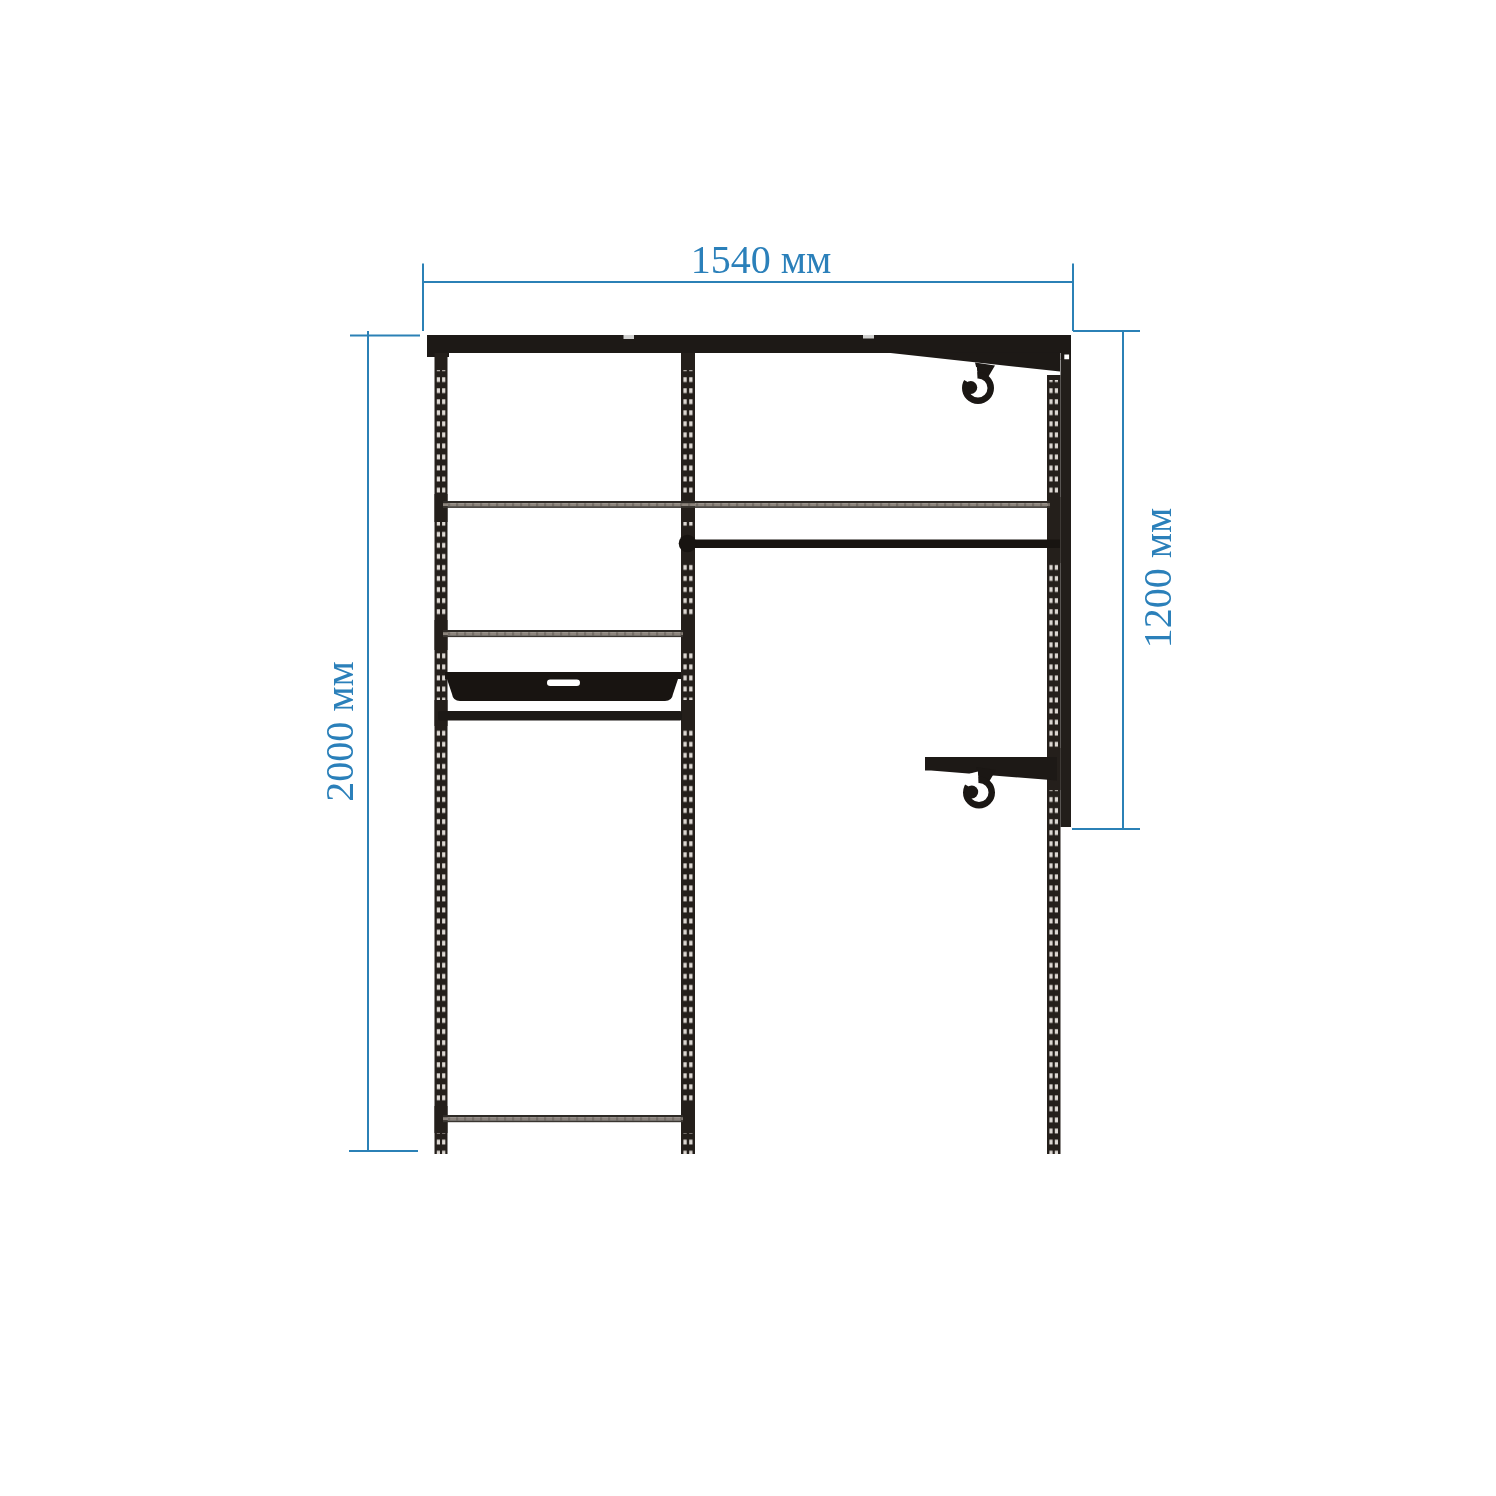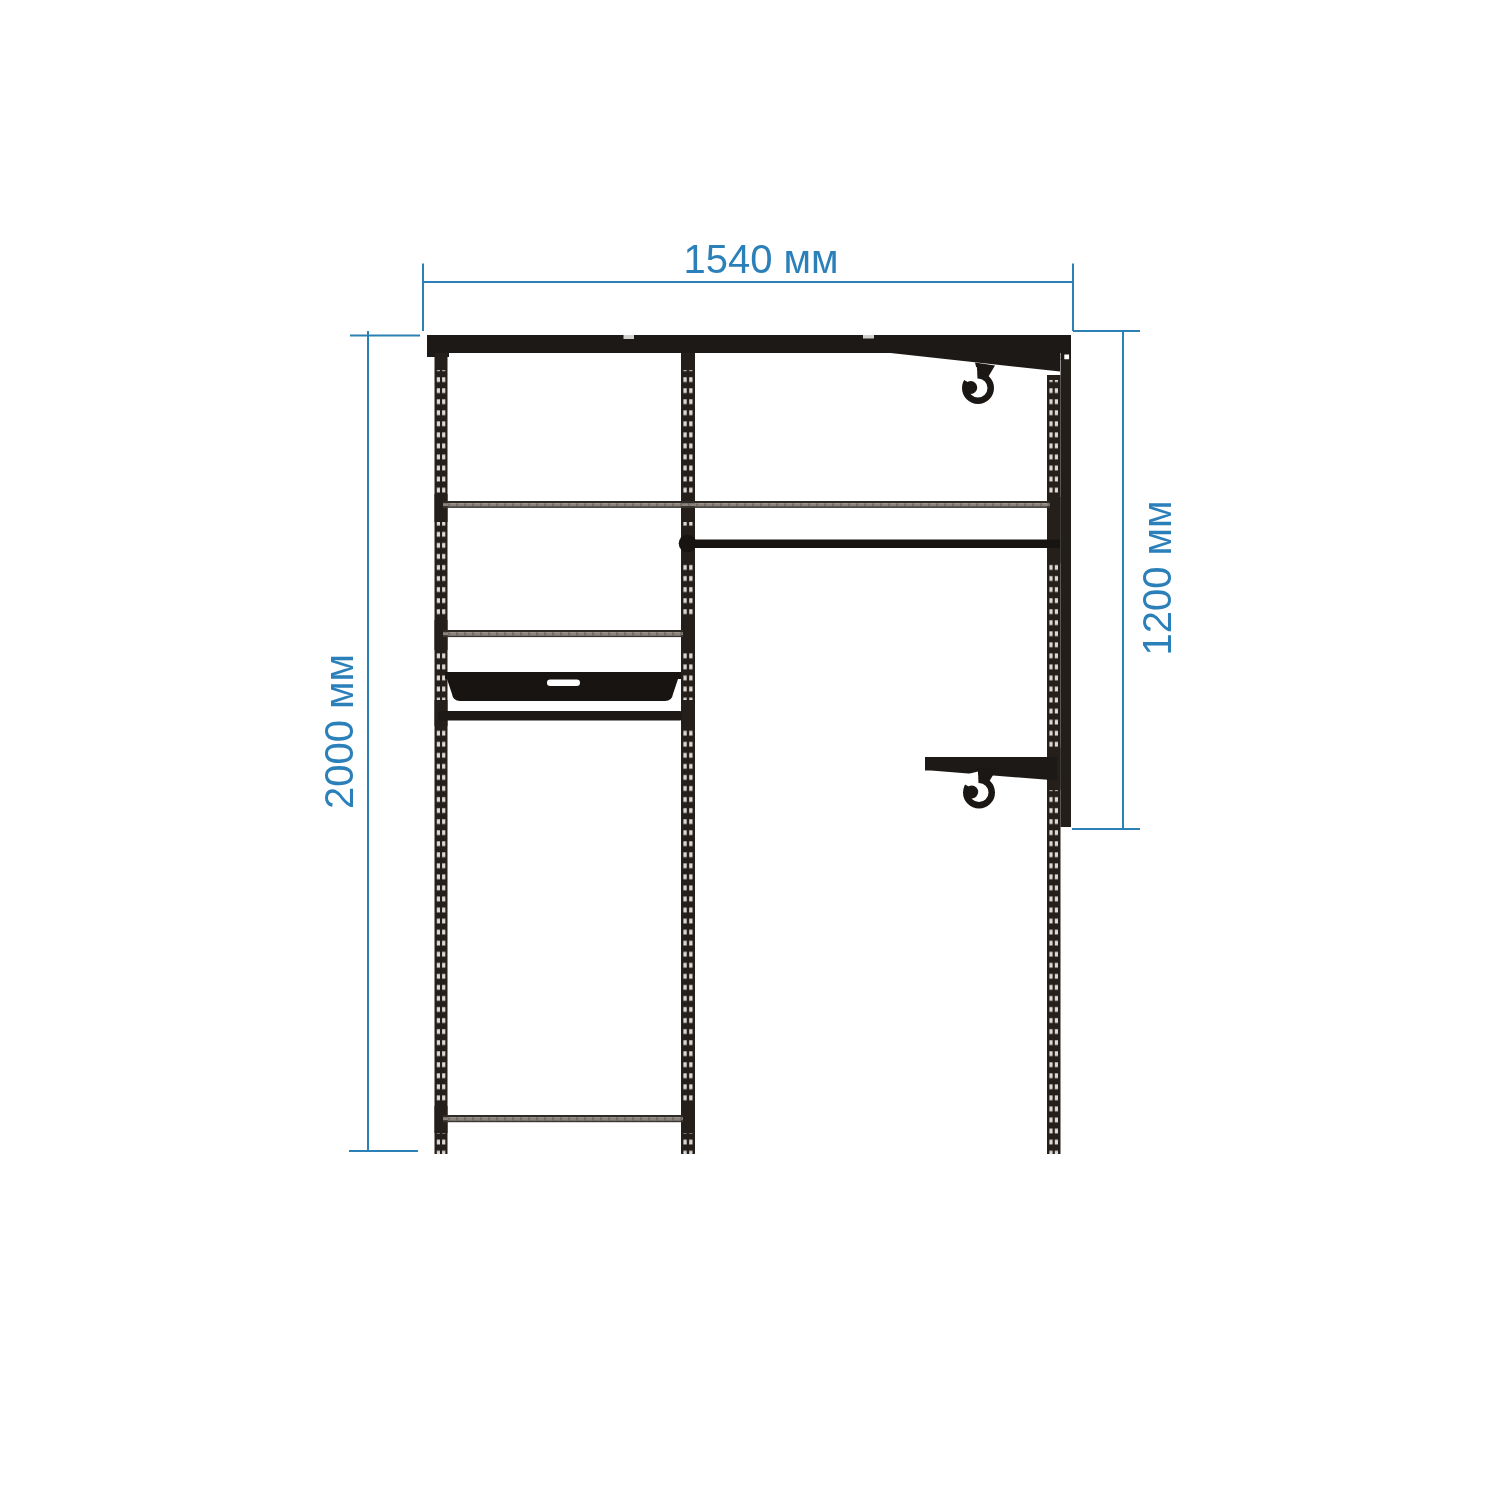--- a/index.html
+++ b/index.html
@@ -1,17 +1,17 @@
 <!DOCTYPE html>
 <html><head>
 <meta charset="utf-8">
 <style>
   html,body{margin:0;padding:0;background:#ffffff;}
   .stage{position:relative;width:1496px;height:1496px;background:#ffffff;overflow:hidden;
-    font-family:Liberation Sans, sans-serif;}
+    font-family:Liberation Serif, serif;}
 </style>
 </head>
 <body>
 <div class="stage">
 <svg width="1496" height="1496" viewBox="0 0 1496 1496" xmlns="http://www.w3.org/2000/svg">
   <defs>
     <pattern id="slots" patternUnits="userSpaceOnUse" x="0" y="353" width="10" height="11.05">
       <rect x="0" y="2.1" width="10" height="4.8" fill="#dcd7d2"></rect>
     </pattern>
     <pattern id="dash" patternUnits="userSpaceOnUse" x="0" y="0" width="8" height="8">

